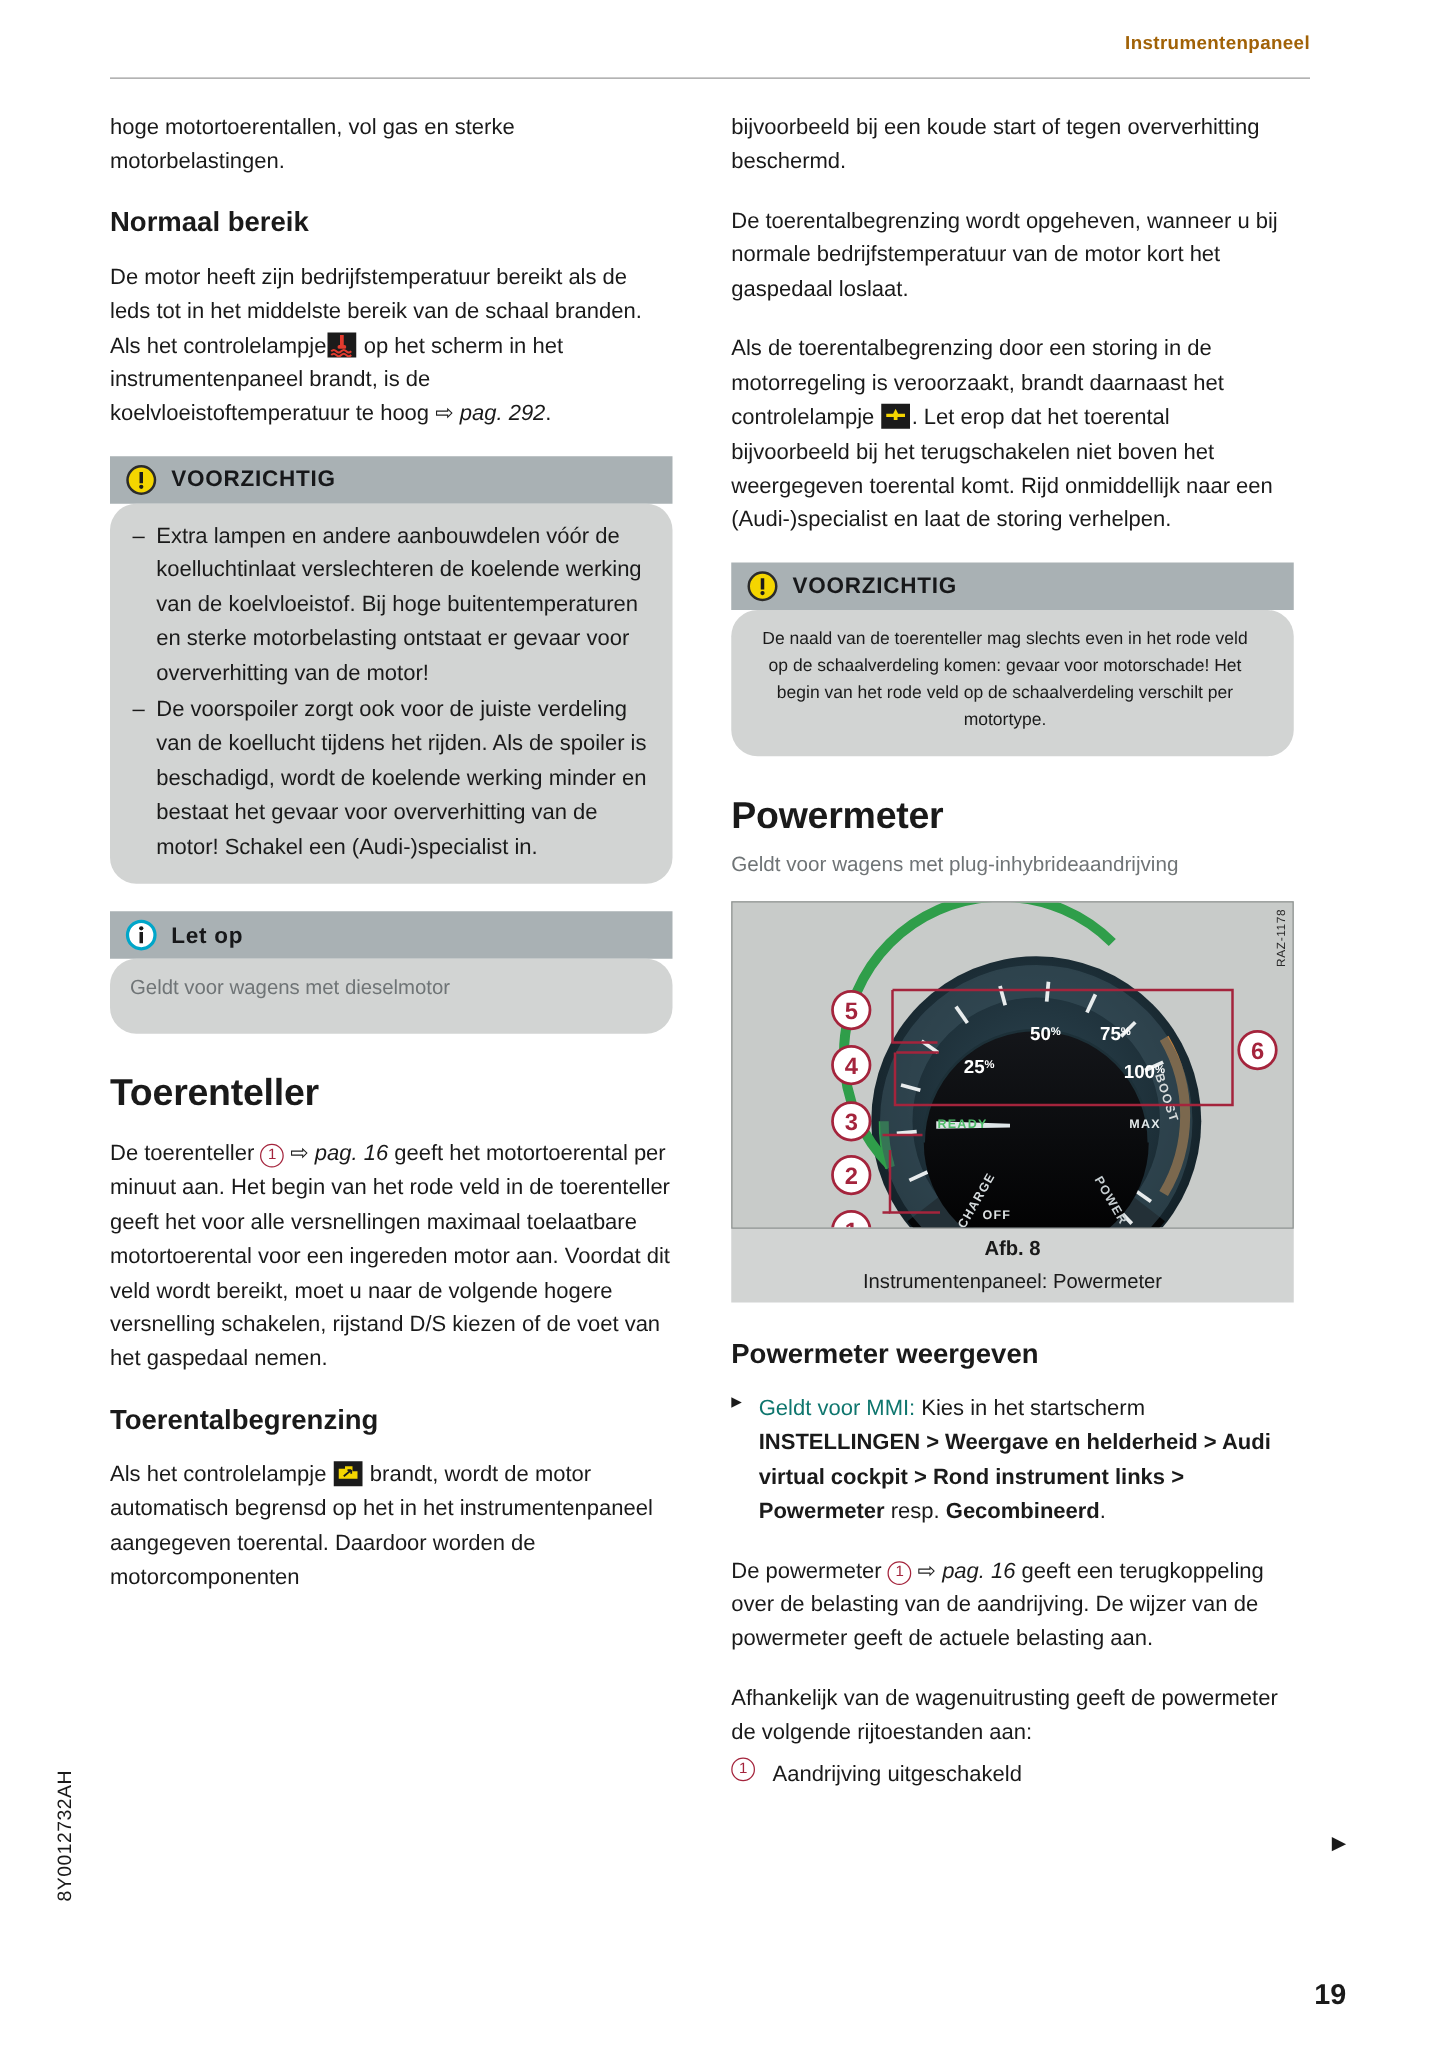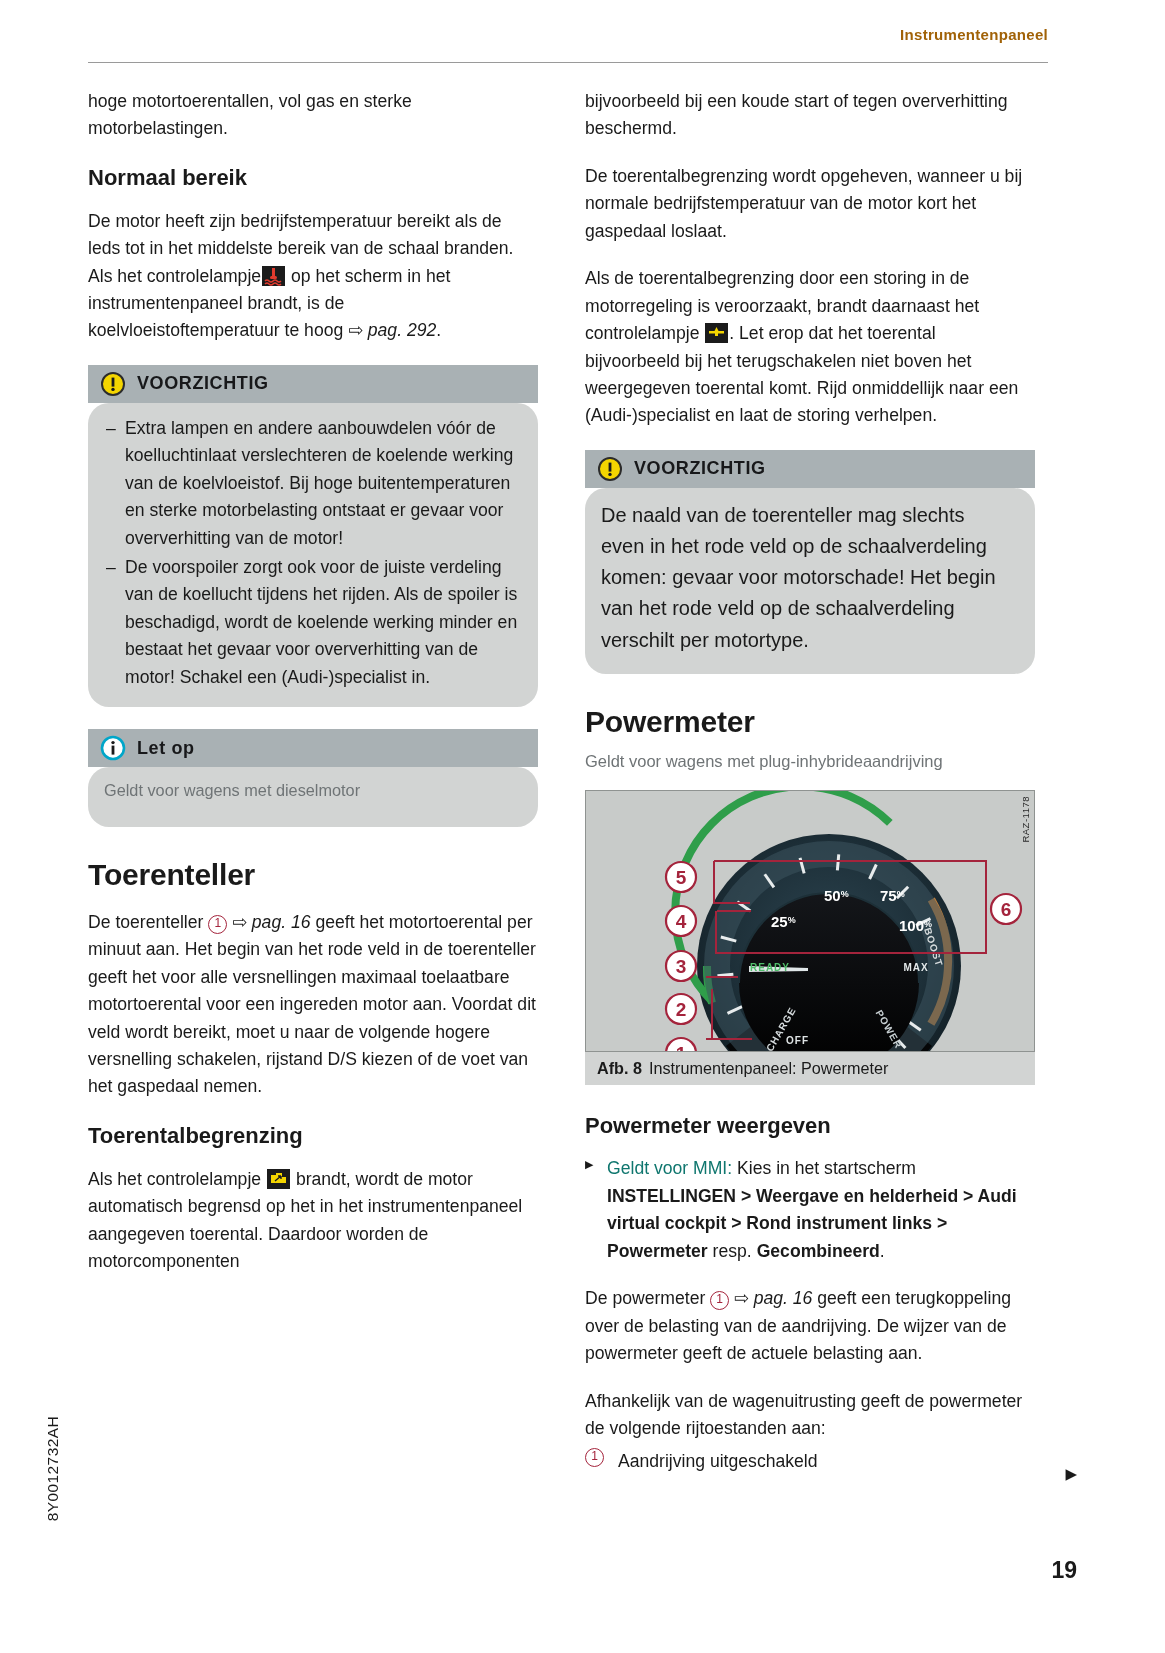--- a/index.html
+++ b/index.html
@@ -69,21 +69,21 @@
     background:#a9b1b4; height:38px; display:flex; align-items:center;
     padding:0 12px; box-sizing:border-box;
   }
   .box-head .title{
     font-size:18px; font-weight:bold; letter-spacing:.6px; color:#17181a;
     margin-left:11px;
   }
   .box-body{
     background:#d2d4d3; padding:12px 16px 14px 16px;border-radius:21px;
   }
-  .box-body p{ margin:0 12px 4px 0; font-size:20px; line-height:1.56; }
+  .box-body p{ margin:0 12px 4px 0; font-size:14px; line-height:1.56;text-align:center; }
   .box-body ul{ margin:0; padding:0; list-style:none; }
   .box-body li{
     font-size:17.6px; line-height:1.56; position:relative;
     padding-left:21px; margin-bottom:2px;
   }
   .box-body li:before{
     content:"–"; position:absolute; left:2px; top:0;
   }
   .box-note{
     font-size:16.3px; color:#6f7476; margin:0 0 10px 0; line-height:1.45;
@@ -94,21 +94,21 @@
 
   
   .figure{ margin:4px 0 0 0; }
   .fig-frame{
     width:450px; height:262px; background:#c8cbc9;
     border:1px solid #8f9391; box-sizing:border-box; position:relative;
     overflow:hidden;
   }
   .fig-cap{
     background:#d2d4d3; padding:7px 12px; font-size:16.2px;
-    display:flex; gap:7px; align-items:center;
+    display:flex; gap:7px; align-items:center;flex-direction:column;
   }
   .fig-cap .n{ font-weight:bold; }
   .raz{
     position:absolute; right:3px; top:5px;
     font-size:9.5px; letter-spacing:.5px; color:#2a2a2a;
     writing-mode:vertical-rl; transform:rotate(180deg);
     font-family:"Liberation Sans",sans-serif;
   }
 
   
@@ -127,21 +127,21 @@
     font-size:17.6px; line-height:1.56; margin-bottom:2px;
   }
 
   
   .sidecode{
     position:absolute; left:44px; bottom:132px;
     writing-mode:vertical-rl; transform:rotate(180deg);
     font-size:15.5px; letter-spacing:.4px; color:#1a1a1a;
   }
   .pagenum{
-    position:absolute; right:88px; bottom:69px;
+    position:absolute; right:88px; bottom:44px;
     font-size:23px; font-weight:bold;
   }
   .contmark{
     position:absolute; right:88px; bottom:170px;
     font-size:15px; color:#1a1a1a;
   }
 </style>
 </head>
 <body>
 

